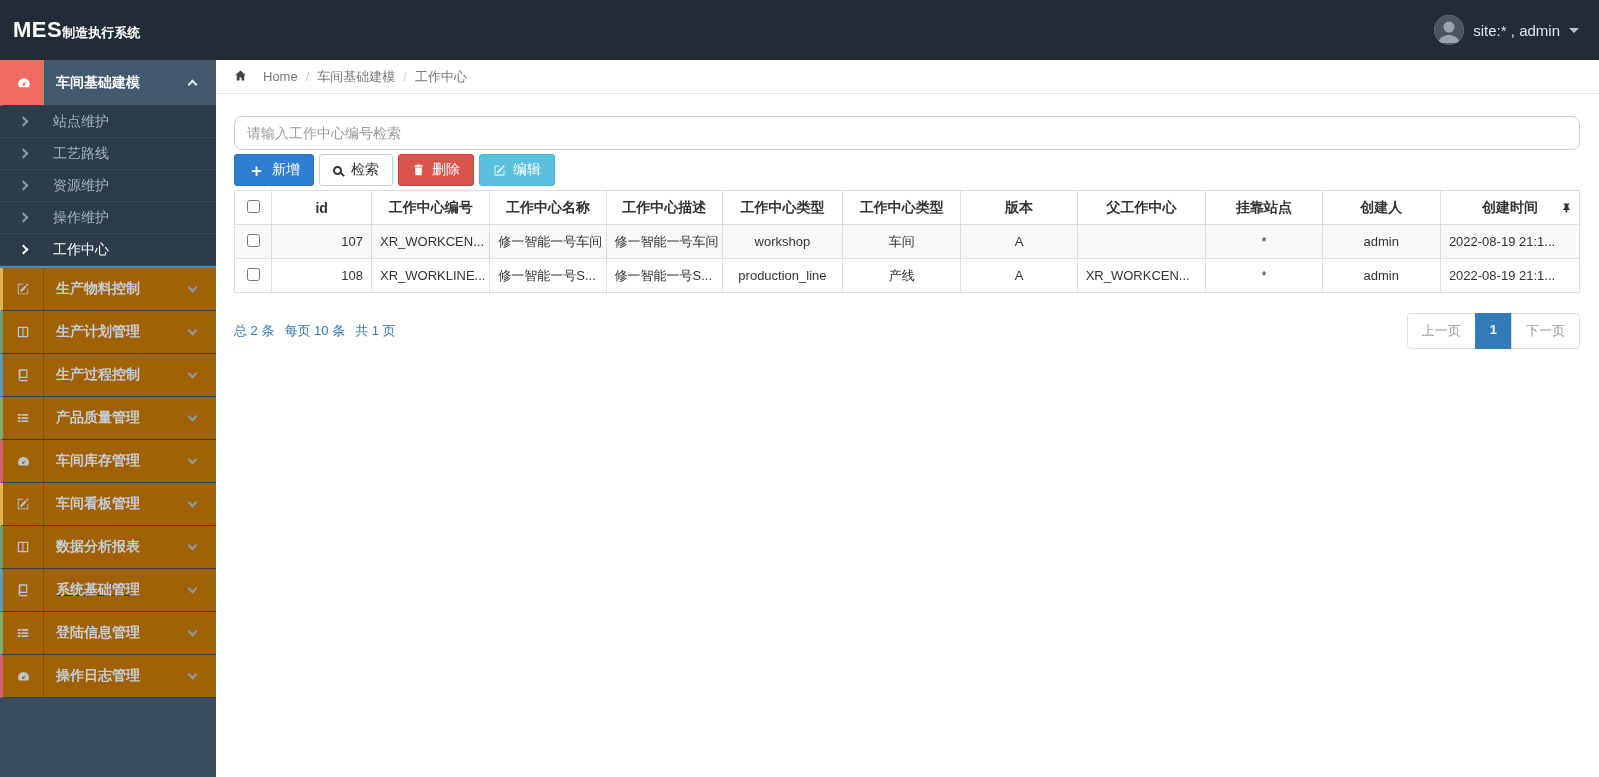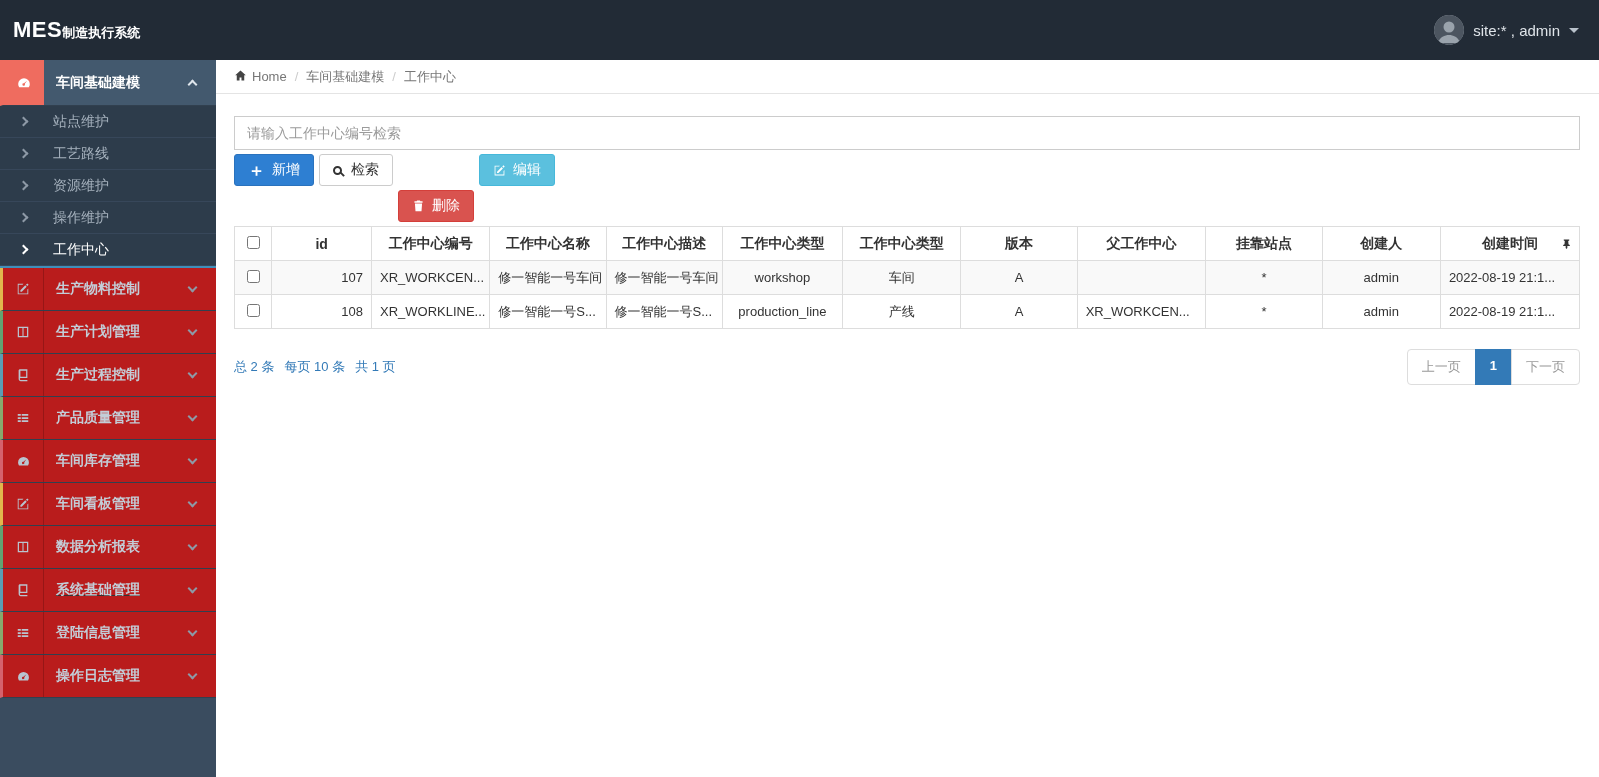--- a/index.html
+++ b/index.html
@@ -25,21 +25,21 @@
   .avatar svg { display: block; }
   .user-label { font-size: 15px; color: #dfe4e9; }
   .caret { width: 0; height: 0; border-left: 5px solid transparent; border-right: 5px solid transparent; border-top: 5px solid #b9c2cb; }
   
   .layout { display: flex; align-items: flex-start; }
   .sidebar { width: 216px; height: 718px; background: #3a4c5f; flex: none; }
   .main { flex: 1; background: #fff; min-height: 733px; }
   
   .nav-group {
     height: 43px; display: flex; align-items: center; cursor: pointer;
-    background: #b91c1c; border-left: 3px solid transparent;
+    background: #a16207; border-left: 3px solid transparent;
     border-bottom: 1px solid #31404f;
   }
   .nav-group.active { background: #43596e; height: 46px; }
   .g-icon {
     width: 41px; height: 100%; flex: none;
     display: flex; align-items: center; justify-content: center;
     color: #b9c5d0; border-right: 1px solid rgba(0,0,0,0.18);
   }
   .nav-group.active .g-icon { color: #fff; border-right: none; }
   .g-label { flex: 1; padding-left: 12px; font-size: 14px; font-weight: bold; color: #c3cdd7; }
@@ -56,41 +56,41 @@
   .sub-item .chev.right { border-color: #8d99a6; }
   .sub-item.active { color: #fff; }
   .sub-item.active .chev.right { border-color: #fff; }
   .sub-label { padding-left: 26px; }
   
   .breadcrumb-bar {
     height: 34px; background: #fff; border-bottom: 1px solid #e4e4e4;
     display: flex; align-items: center; padding: 0 18px;
     font-size: 13px; color: #777;
   }
-  .crumb { display: flex; gap: 5px; }
+  .crumb { display: flex; gap: 16px; }
   .crumb-sep { color: #ccc; margin: 0 8px; }
   .home-icon { color: #444; display: flex; }
   .crumb-link { cursor: pointer; }
   
   .content { padding: 22px 19px 0 18px; }
   .search-input {
-    width: 100%; height: 34px; border: 1px solid #ccc; border-radius: 0;
+    width: 100%; height: 34px; border: 1px solid #ccc; border-radius: 8px;
     padding: 0 12px; font-size: 14px; font-family: "Liberation Sans", sans-serif;
     color: #333; outline: none;
   }
   .search-input::placeholder { color: #9b9b9b; }
   .toolbar { margin-top: 4px; display: flex; gap: 5px; }
   .btn {
     height: 32px; padding: 0 13px; border-radius: 3px; font-size: 14px;
     display: inline-flex; align-items: center; gap: 7px; cursor: pointer;
     border: 1px solid transparent; font-family: "Liberation Sans", sans-serif;
   }
   .btn-primary { background: #2e7fd2; border-color: #2a72bd; color: #fff; }
   .btn-default { background: #fff; border-color: #ccc; color: #333; }
-  .btn-danger { background: #d9534f; border-color: #d43f3a; color: #fff; margin-top: 36px; }
+  .btn-danger { background: #d9534f; border-color: #d43f3a; color: #fff; }
   .btn-info { background: #5bc0de; border-color: #46b8da; color: #fff; }
   .plus-glyph { font-size: 17px; font-weight: bold; line-height: 1; }
   .icon-search { width: 9px; height: 9px; border: 2px solid #333; border-radius: 50%; position: relative; margin-right: 2px; }
   .icon-search::after { content: ""; position: absolute; width: 6px; height: 2px; background: #333; transform: rotate(45deg); right: -5px; bottom: -2px; }
   
   table { width: 100%; border-collapse: collapse; margin-top: 4px; table-layout: fixed; }
   th, td {
     border: 1px solid #ddd; height: 34px; padding: 0 8px;
     font-size: 13px; color: #333; text-align: center;
     overflow: hidden; white-space: nowrap;

